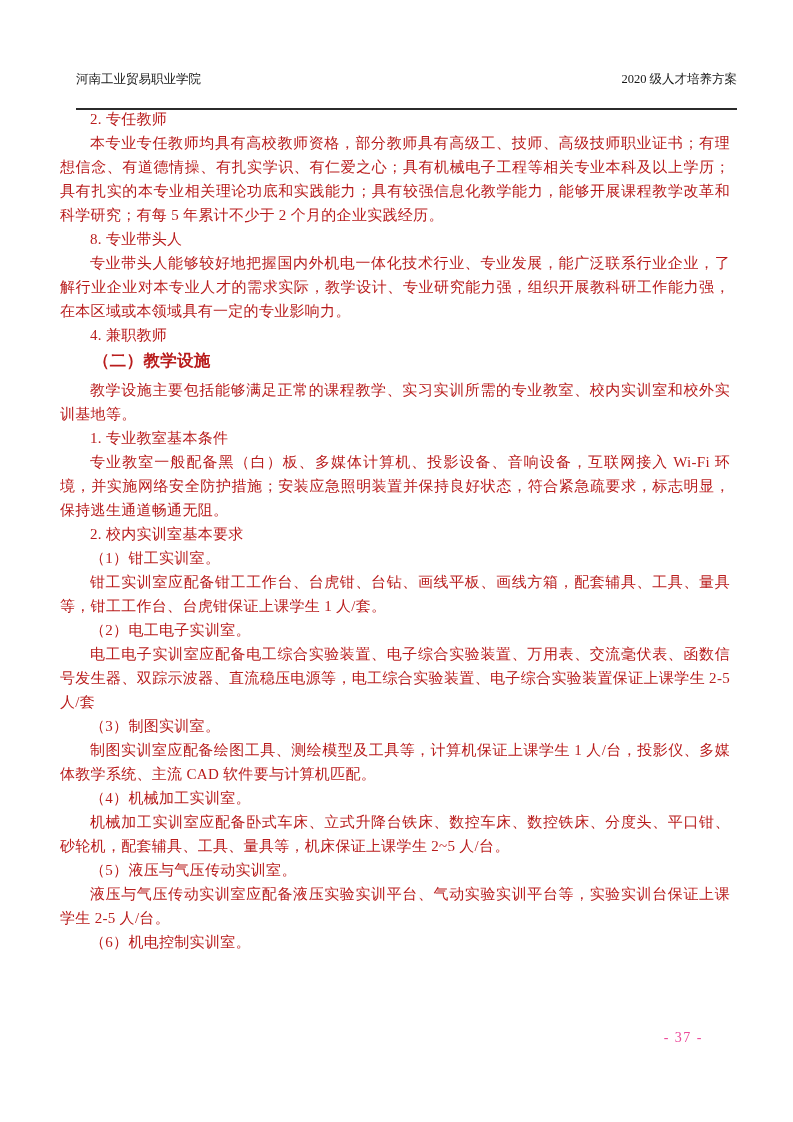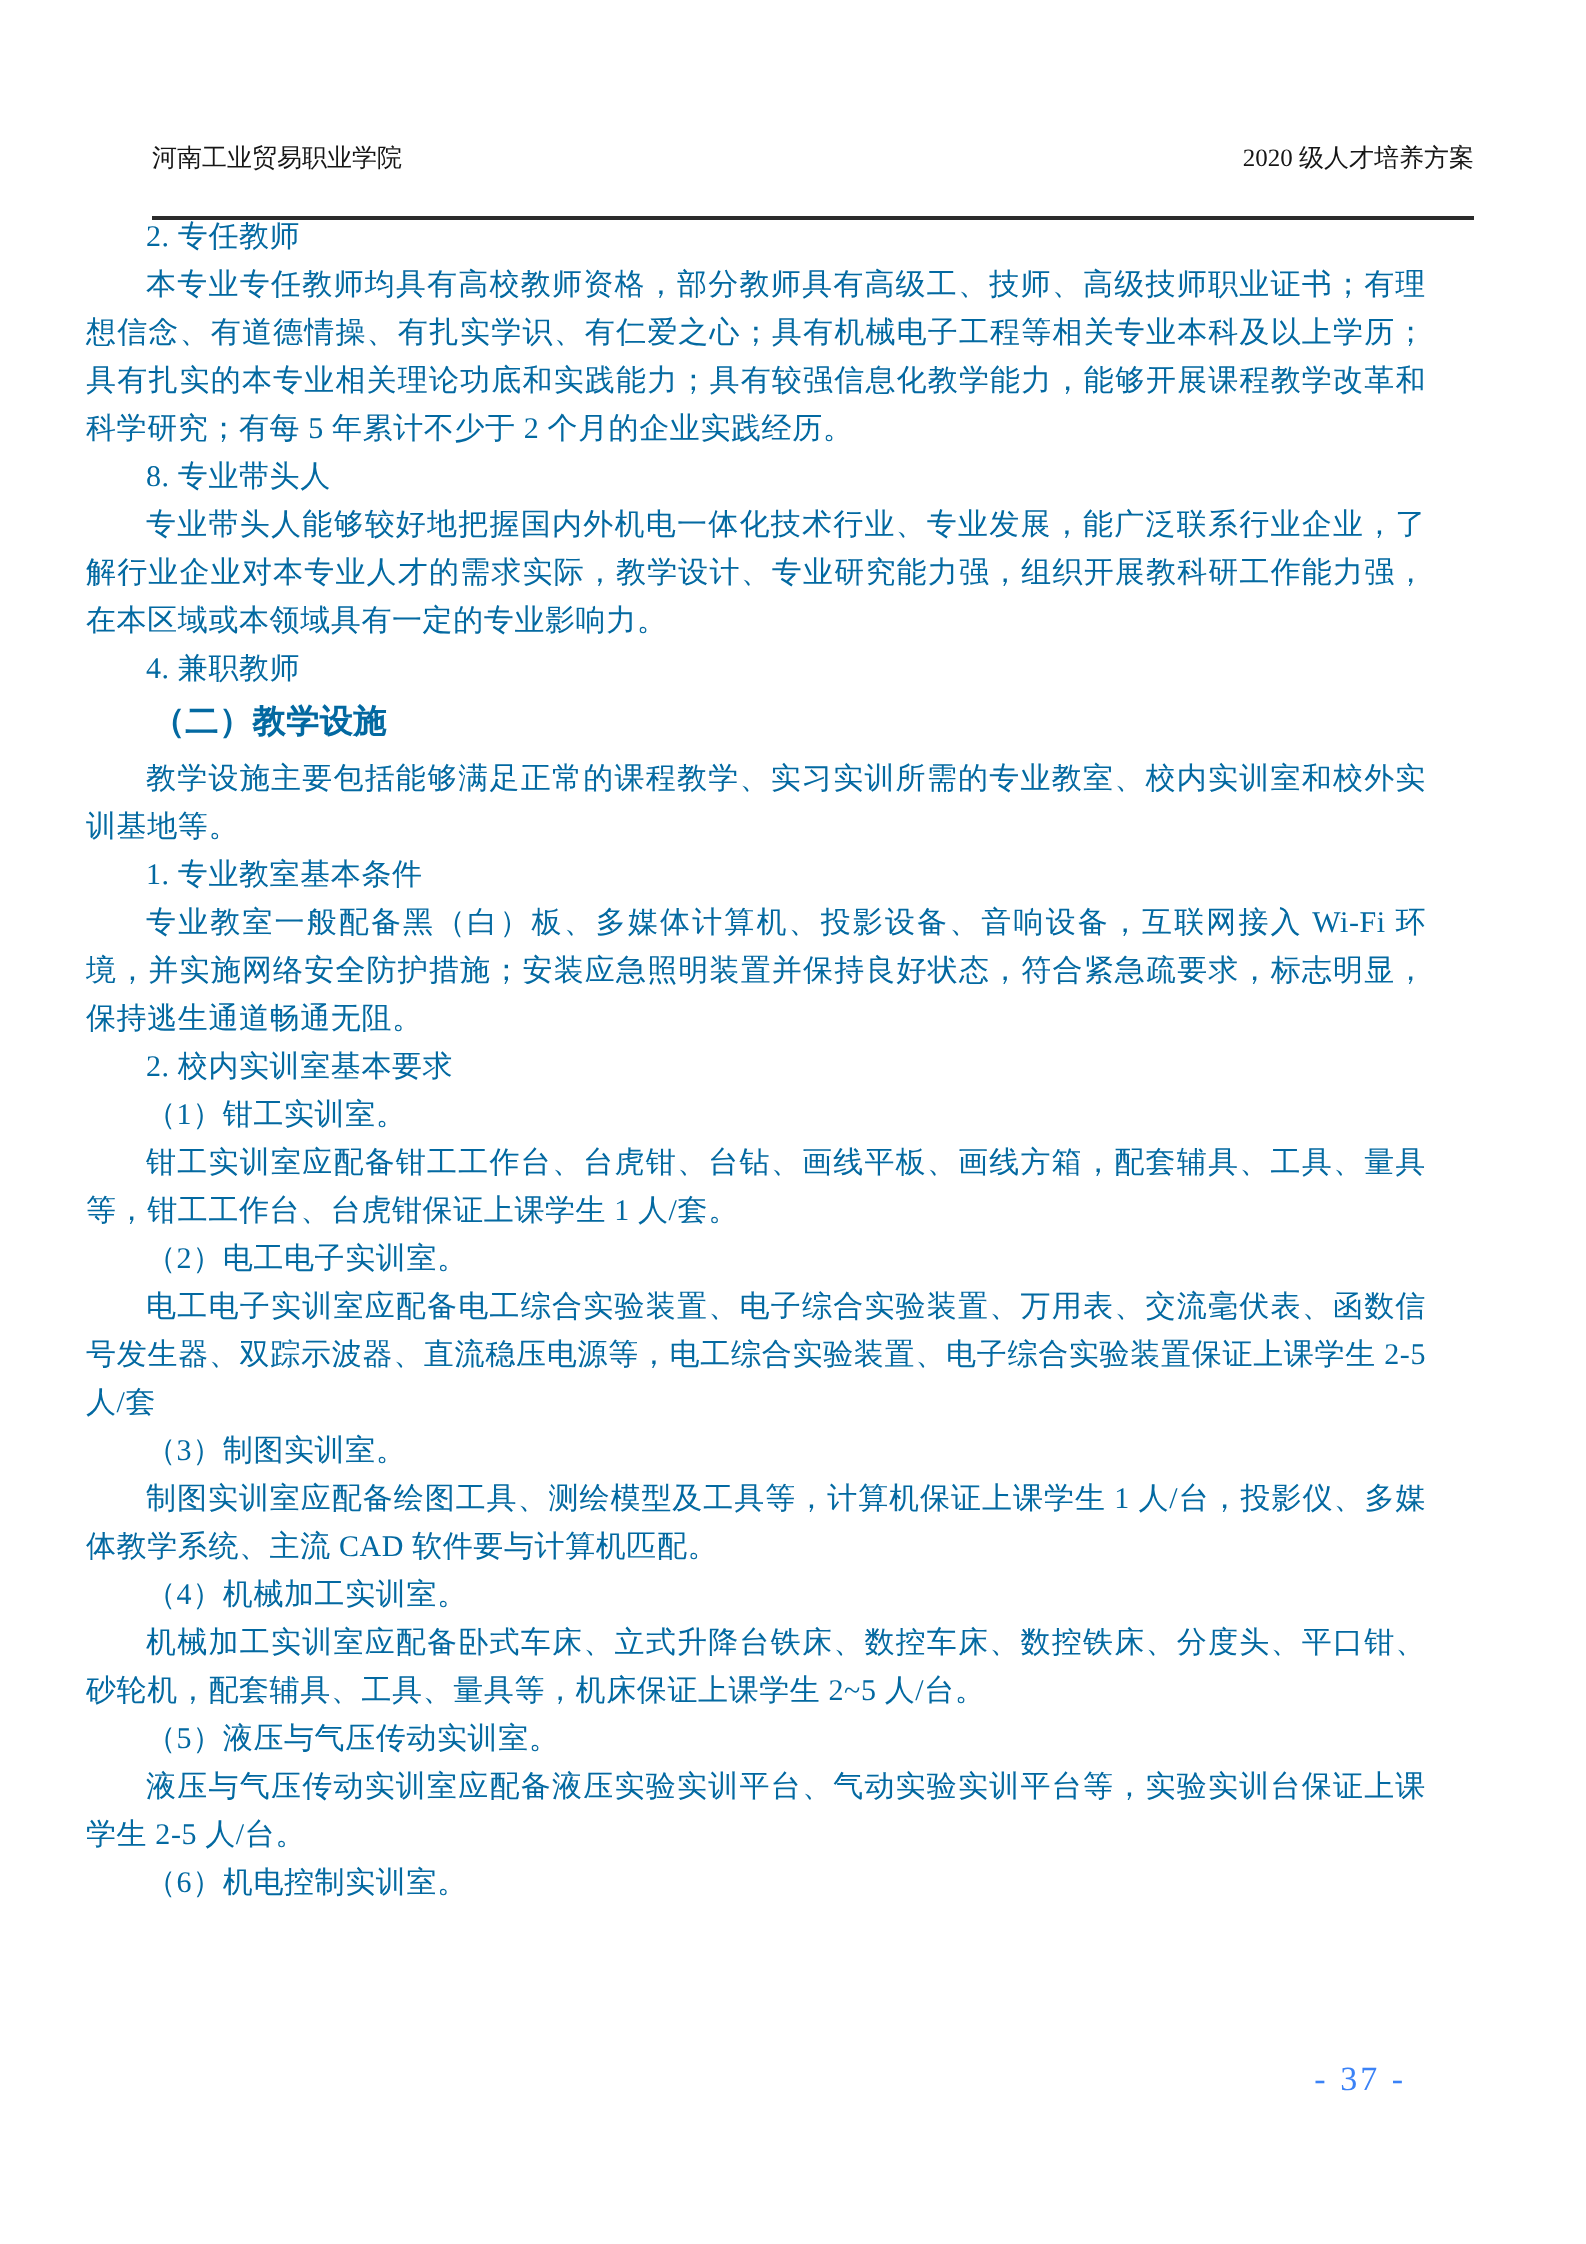--- a/index.html
+++ b/index.html
@@ -23,26 +23,26 @@
     align-items: flex-end;
     font-size: 12.5px;
     line-height: 17px;
     color: #161616;
     padding-bottom: 20px;
     border-bottom: 2px solid #2b2b2b;
   }
   .content {
     position: absolute;
     top: 107px;
-    left: 43px;
+    left: 60px;
     width: 670px;
     font-size: 15px;
     line-height: 24px;
     letter-spacing: 0.3px;
-    color: #0369a1;
+    color: #b91c1c;
   }
   .content p.para {
     text-indent: 2em;
     text-align: justify;
     margin: 0;
   }
   .content p.sub {
     text-indent: 2em;
     text-align: left;
     margin: 0;
@@ -51,23 +51,23 @@
     text-indent: 2em;
     text-align: left;
     font-weight: bold;
     font-size: 16.5px;
     margin: 2px 0 5px 0;
   }
   .footer {
     position: absolute;
     top: 1030px;
     right: 90px;
-    font-size: 17px;
+    font-size: 14px;
     letter-spacing: 1.5px;
-    color: #3b82f6;
+    color: #ec4899;
   }
 </style>
 </head>
 <body>
 
 <div class="page">
 
   <div class="header">
     <span>河南工业贸易职业学院</span>
     <span>2020 级人才培养方案</span>

